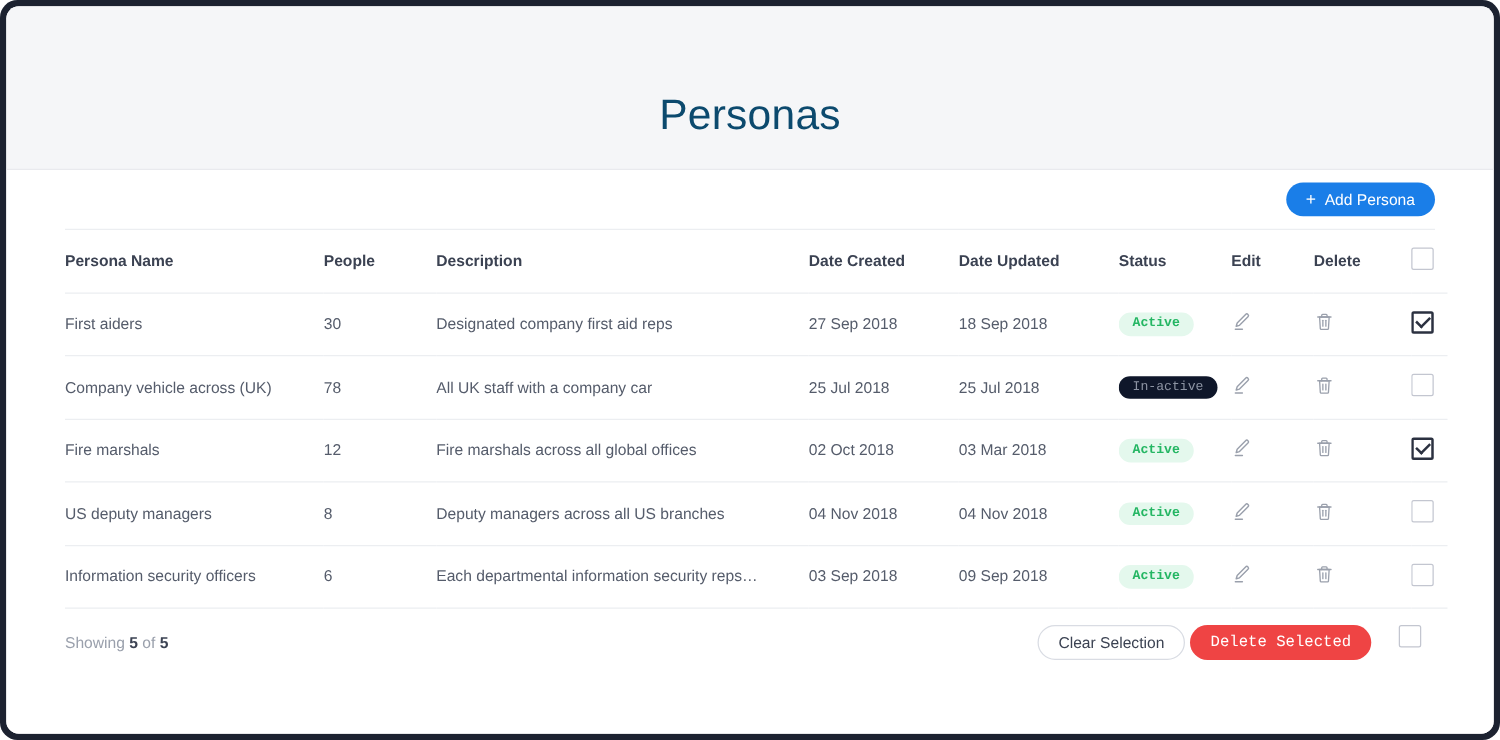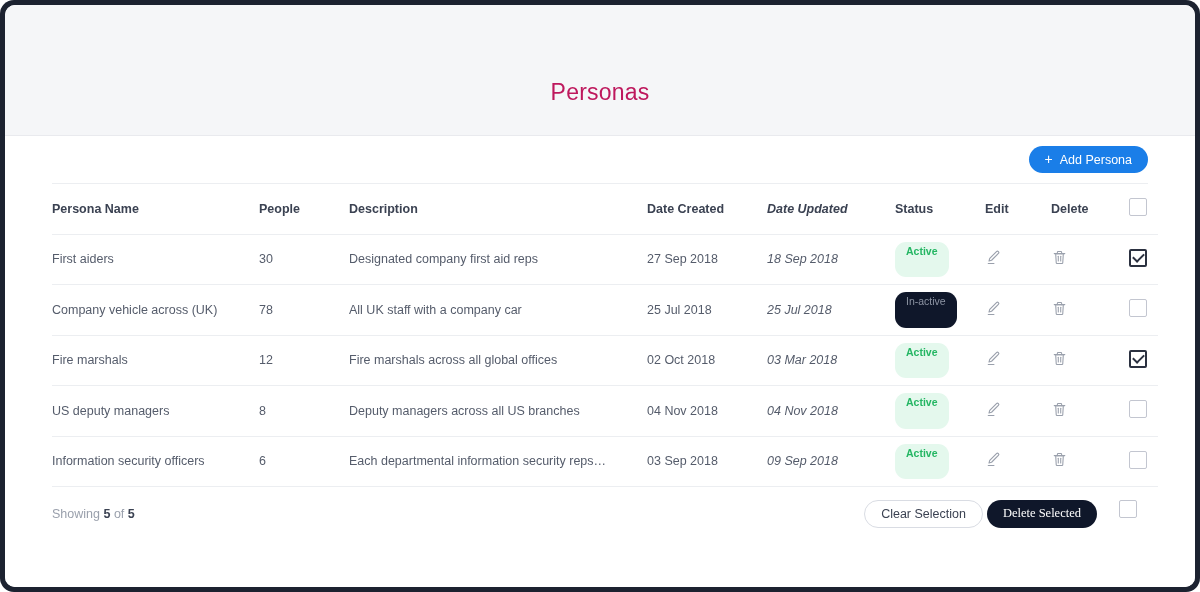--- a/index.html
+++ b/index.html
@@ -40,23 +40,23 @@
   .page-header {
     height: 131px;
     background: #f5f6f8;
     border-bottom: 1px solid #e9eaee;
     display: flex;
     align-items: center;
     justify-content: center;
     flex: 0 0 auto;
   }
   .page-title {
-    font-size: 23px;
+    font-size: 34px;
     font-weight: 400;
-    color: #be185d;
+    color: #0c4a6e;
     letter-spacing: .2px;
     margin-top: 44px;
   }
 
   
   .content {
     flex: 1 1 auto;
     background: #fff;
     padding: 0 47px;
     display: flex;
@@ -124,34 +124,35 @@
     overflow: hidden;
     white-space: nowrap;
     text-overflow: ellipsis;
   }
 
   
   .col-name   { width: 207px; padding-right: 8px !important; }
   .col-people { width:  90px; }
   .col-desc   { width: 298px; padding-right: 10px !important; }
   .col-dc     { width: 120px; }
-  .col-du     { width: 128px; font-style: italic; }
+  .col-du     { width: 128px; }
   .col-status { width: 90px;  }
   .col-edit   { width: 66px;  }
   .col-delete { width: 78px;  }
   .col-check  { width: 29px;  }
 
   
   .badge {
     display: inline-block;
-    padding: 4px 11px 21px;
+    padding: 4px 11px 4px;
     border-radius: 11px;
     font-size: 10.5px;
     font-weight: 700;
     line-height: 1;
+    font-family: Liberation Mono, monospace;
   }
   .badge-active   { background: #e4f8ed; color: #24b663; }
   .badge-inactive { background: #0f172a; color: #8d94a3; font-weight: 400; text-align: center; }
 
   
   .icon-btn {
     background: none;
     border: none;
     padding: 0;
     cursor: pointer;
@@ -217,24 +218,24 @@
     border-radius: 14px;
     font-family: inherit;
     font-size: 12.5px;
     color: #3b4252;
     cursor: pointer;
     white-space: nowrap;
   }
   .btn-delete-sel {
     height: 28px;
     padding: 0 16px;
-    background: #0f172a;
+    background: #ef4444;
     border: none;
     border-radius: 14px;
-    font-family: Liberation Serif, serif;
+    font-family: Liberation Mono, monospace;
     font-size: 12.5px;
     color: #fff;
     cursor: pointer;
     white-space: nowrap;
   }
   .footer-check-wrap {
     width: 29px;
     display: flex;
     justify-content: flex-start;
     margin-left: 18px;

